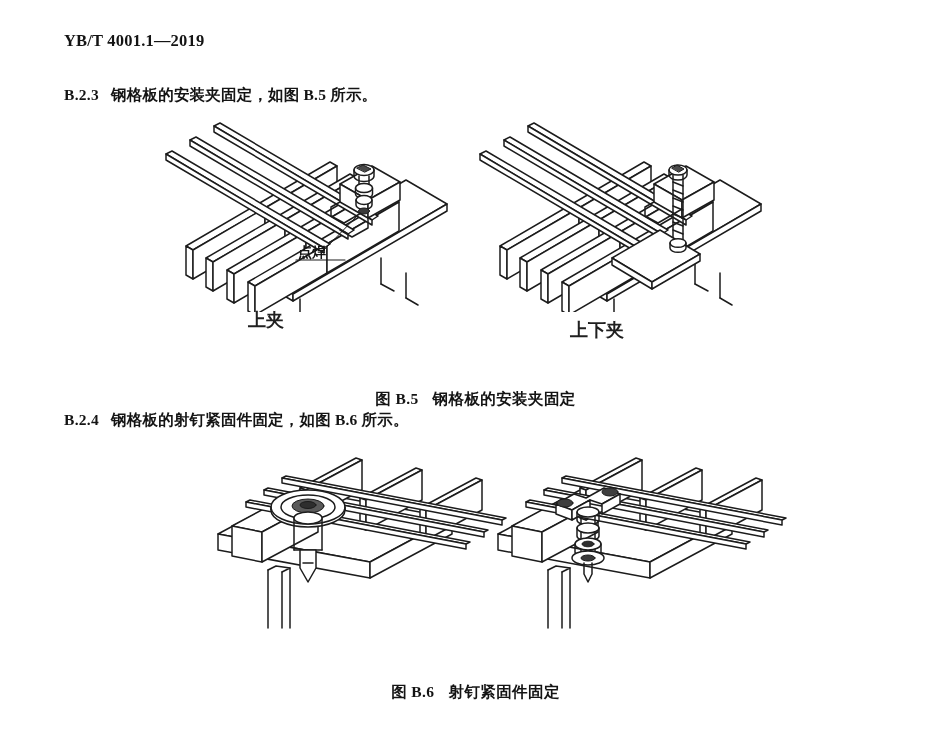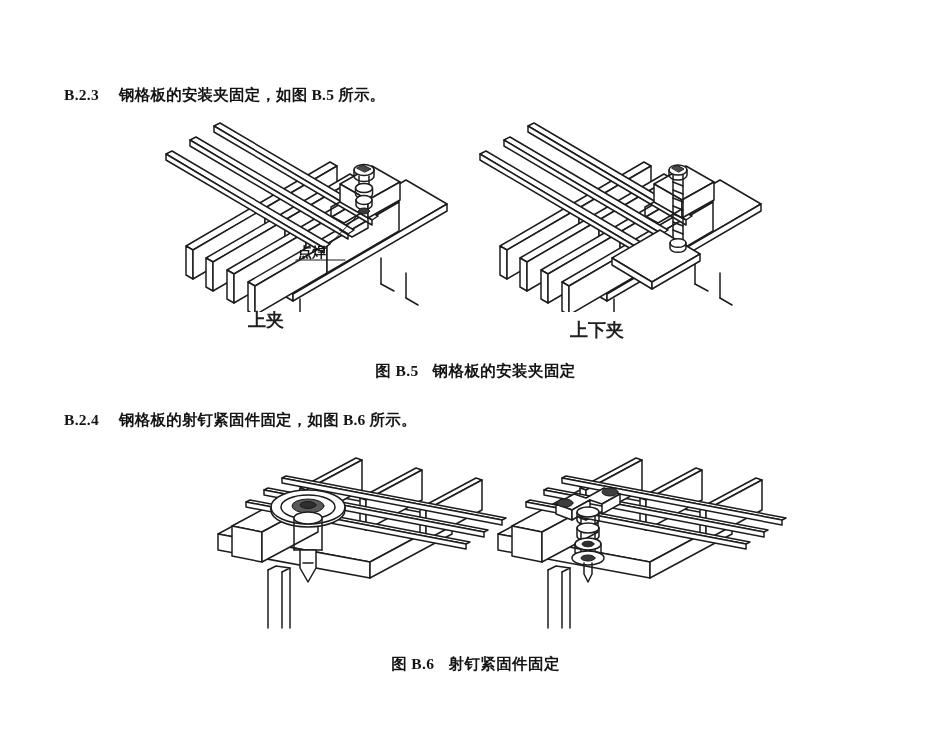--- a/index.html
+++ b/index.html
@@ -43,21 +43,21 @@
     font-size: 15.5px;
     color: #141414;
     font-family: "Liberation Serif", "DejaVu Serif", serif;
   }
   .clause-num {
     font-weight: 700;
     letter-spacing: 0.3px;
   }
   .clause-text {
     font-weight: 700;
-    margin-left: 20px;
+    margin-left: 12px;
     letter-spacing: 0.2px;
   }
   #clause-b23 { top: 85px; }
   #clause-b24 { top: 410px; }
 
   
   .figure { position: absolute; }
   #figure-b5 { left: 0; top: 112px; width: 757px; height: 275px; }
   #figure-b6 { left: 0; top: 432px; width: 874px; height: 250px; }
 
@@ -67,20 +67,21 @@
   }
   .fig-caption {
     position: absolute;
     width: 951px;
     text-align: center;
     font-weight: 700;
     font-size: 15.5px;
     letter-spacing: 0.4px;
     color: #141414;
     white-space: nowrap;
+    margin-top: 28px;
   }
   #caption-b5 { top: 249px; }
   #caption-b6 { top: 222px; }
   .fig-caption .cap-id { margin-right: 14px; }
 
   .sub-label {
     position: absolute;
     font-size: 18px;
     font-weight: 600;
     color: #202020;
@@ -92,20 +93,21 @@
   svg { display: block; }
   svg text {
     font-family: "Liberation Serif", "DejaVu Serif", serif;
   }
 </style>
 </head>
 <body>
 
 <div class="page">
 
+  <div class="doc-header">YB/T 4001.1—2019</div>
 
   <div class="clause" id="clause-b23">
     <span class="clause-num">B.2.3</span><span class="clause-text">钢格板的安装夹固定，如图 B.5 所示。</span>
   </div>
 
   <div class="figure" id="figure-b5">
 
     <svg class="fig-canvas" width="951" height="200" viewBox="0 0 951 200">
       <g fill="none" stroke="#1c1c1c" stroke-width="1.5" stroke-linejoin="round" stroke-linecap="round">
 

